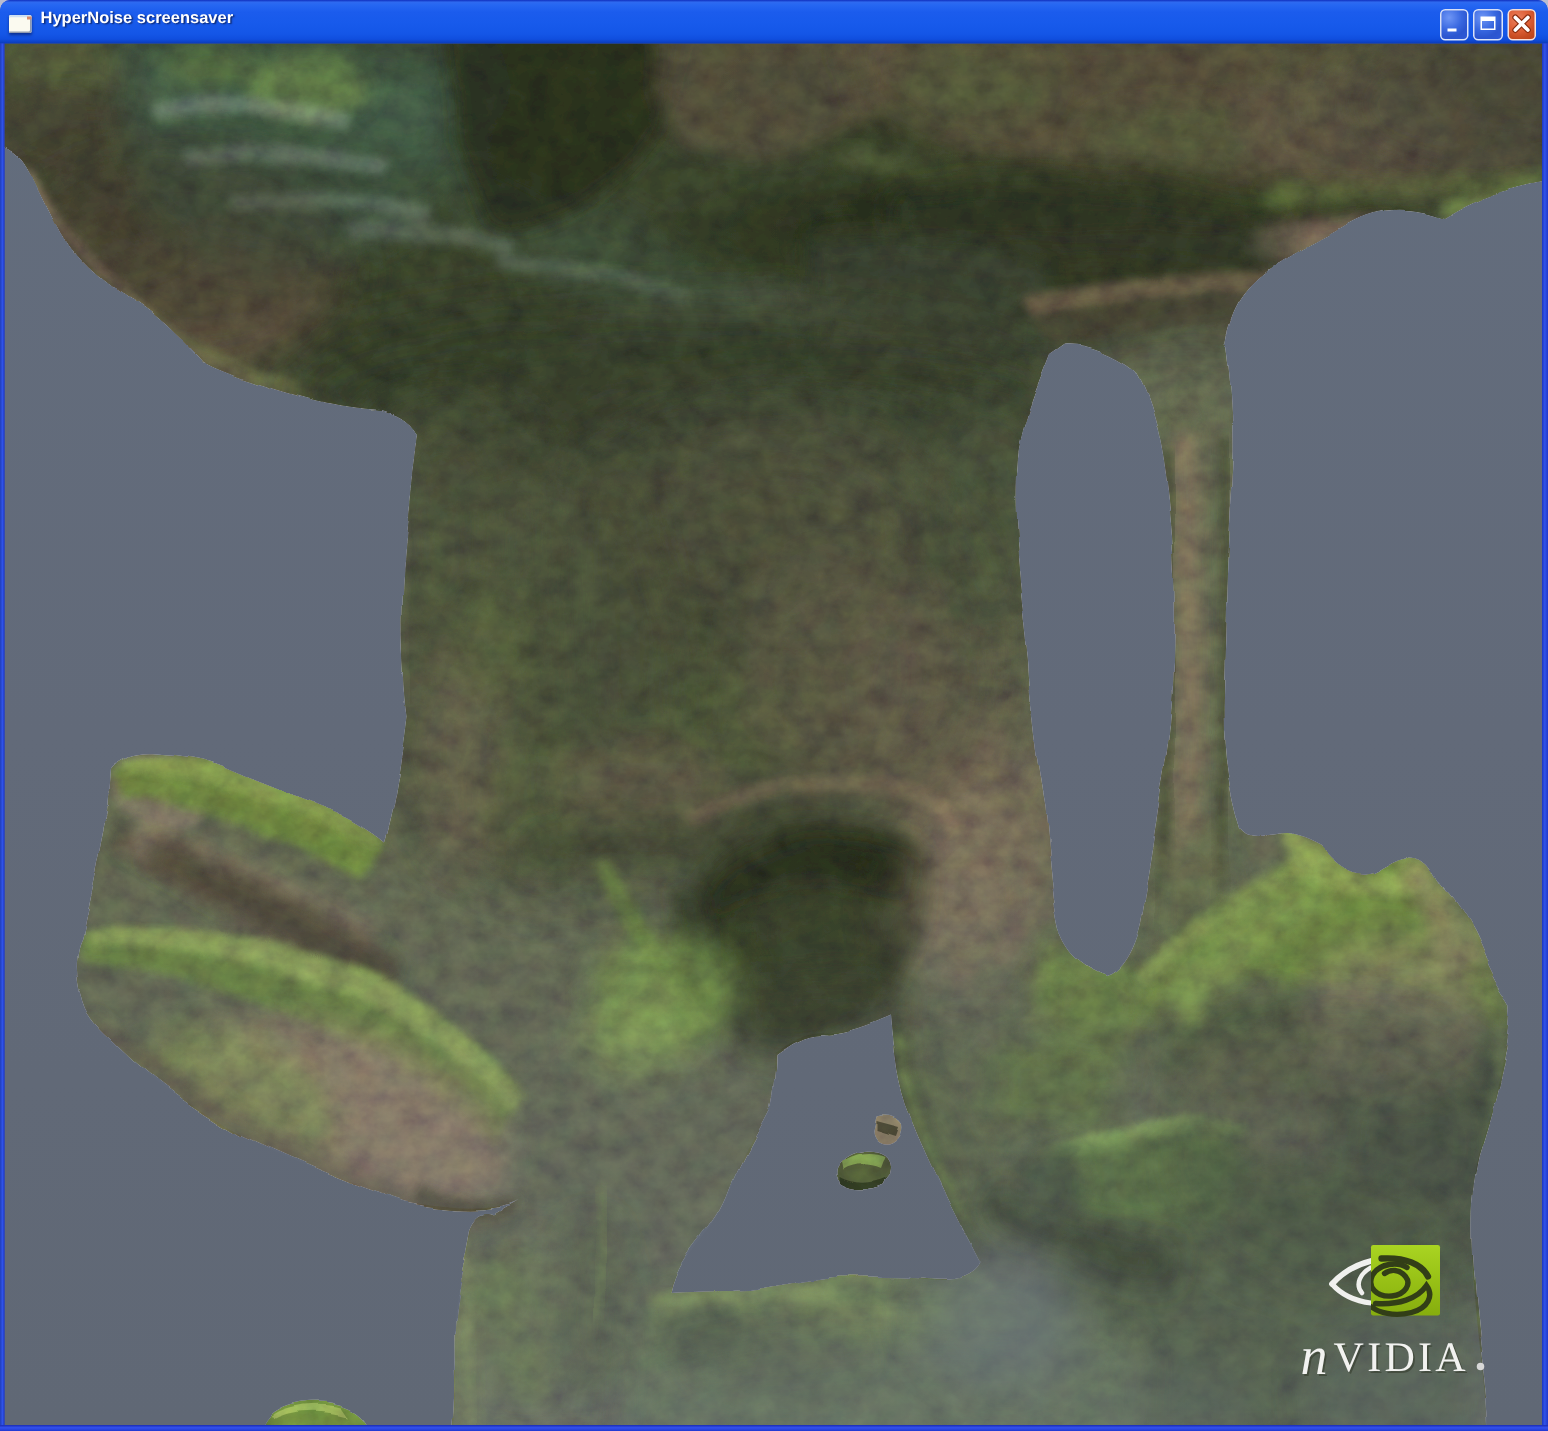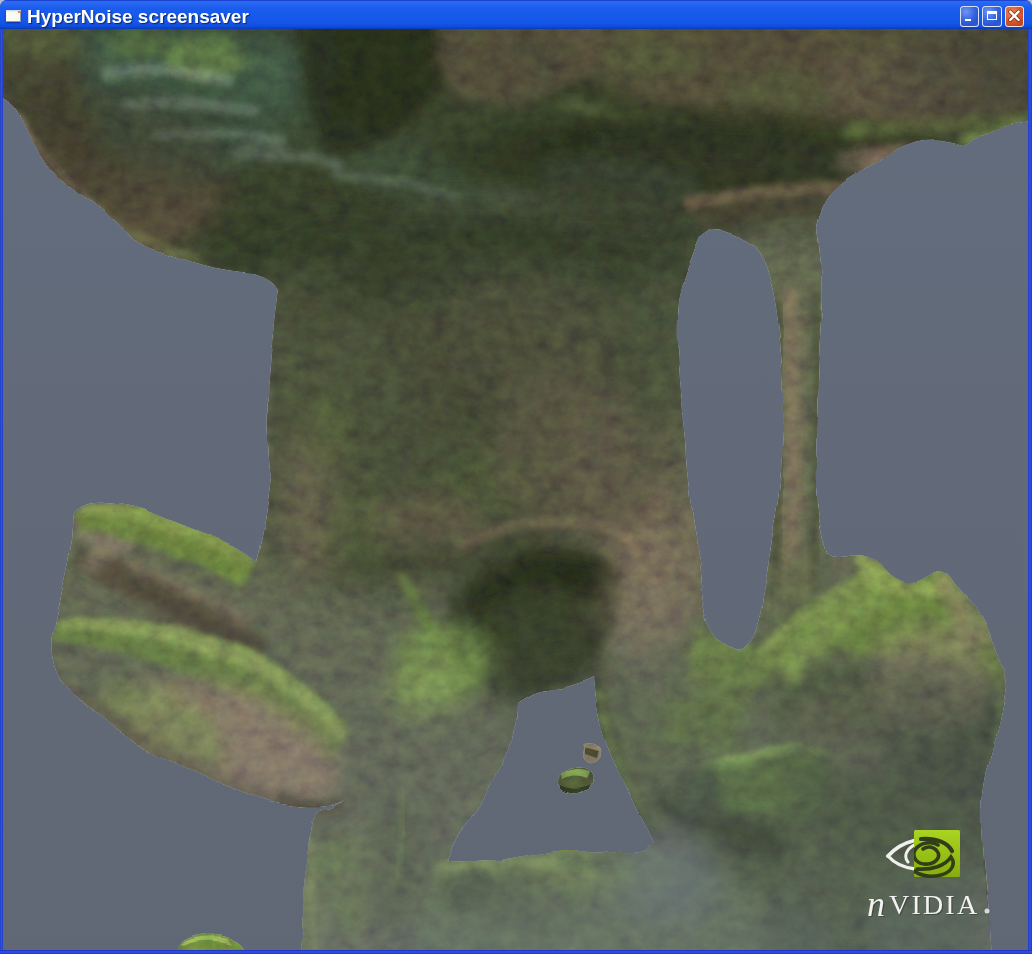--- a/index.html
+++ b/index.html
@@ -4,21 +4,21 @@
 <style>
   html,body{margin:0;padding:0;width:1032px;height:954px;overflow:hidden;background:#b9bdd0;}
   *{box-sizing:border-box;}
   .win{position:absolute;left:0;top:0;width:1032px;height:954px;border-radius:7px 7px 0 0;overflow:hidden;background:#2646d6;}
   .titlebar{position:absolute;left:0;top:0;width:1032px;height:29px;
     background:linear-gradient(180deg,#102fbe 0%,#2e6af0 5%,#2667f2 11%,#1b5ced 28%,#175aeb 55%,#1456e7 78%,#104ede 90%,#0c41c4 97%,#0a3ab4 100%);
     font-family:"Liberation Sans",sans-serif;}
   .ticon{position:absolute;left:6px;top:10px;width:15px;height:12px;background:#fbfaf0;border-radius:1px;
     box-shadow:inset 0 1.5px 0 #cfe0f2, inset -1px -1px 0 #8f9ab0, 0 1px 2px rgba(0,0,40,.45);}
   .ticon:after{content:"";position:absolute;right:0.5px;top:0.5px;width:2.5px;height:2px;background:#d98a6a;}
-  .ttext{position:absolute;left:27px;top:5.5px;color:#ffffff;font-size:19px;font-weight:bold;
+  .ttext{position:absolute;left:27px;top:5.5px;color:#ffffff;font-size:11px;font-weight:bold;
     text-shadow:1px 1px 1px rgba(10,30,90,.85);}
   .btn{position:absolute;top:6.4px;width:19.6px;height:20.6px;border-radius:3.5px;border:1.4px solid rgba(255,255,255,.82);}
   .btn.min{left:959.5px;background:radial-gradient(circle at 30% 25%,#6f96f5 0%,#3867e0 45%,#2b55cf 70%,#2e59d8 100%);}
   .btn.max{left:982px;background:radial-gradient(circle at 30% 25%,#6f96f5 0%,#3867e0 45%,#2b55cf 70%,#2e59d8 100%);}
   .btn.cls{left:1004.7px;background:radial-gradient(circle at 35% 30%,#ec8360 0%,#dd5f35 45%,#c44a20 75%,#ba421c 100%);}
   .glyph-min{position:absolute;left:4.2px;top:11.2px;width:6.8px;height:2.8px;background:#fff;}
   .glyph-max{position:absolute;left:3.6px;top:3.4px;width:10px;height:9.6px;border:1.6px solid #fff;border-top-width:3px;}
   .borderL{position:absolute;left:0;top:29px;width:3px;height:921px;background:linear-gradient(90deg,#213eb8,#3053e8 55%,#1d36c0);}
   .borderR{position:absolute;right:0;top:29px;width:4px;height:921px;background:linear-gradient(90deg,#1d36c0,#3053e8 45%,#2138c8);}
   .borderB{position:absolute;left:0;top:950px;width:1032px;height:4px;background:linear-gradient(180deg,#1a2cb4,#3351ee 45%,#2038d0);}

